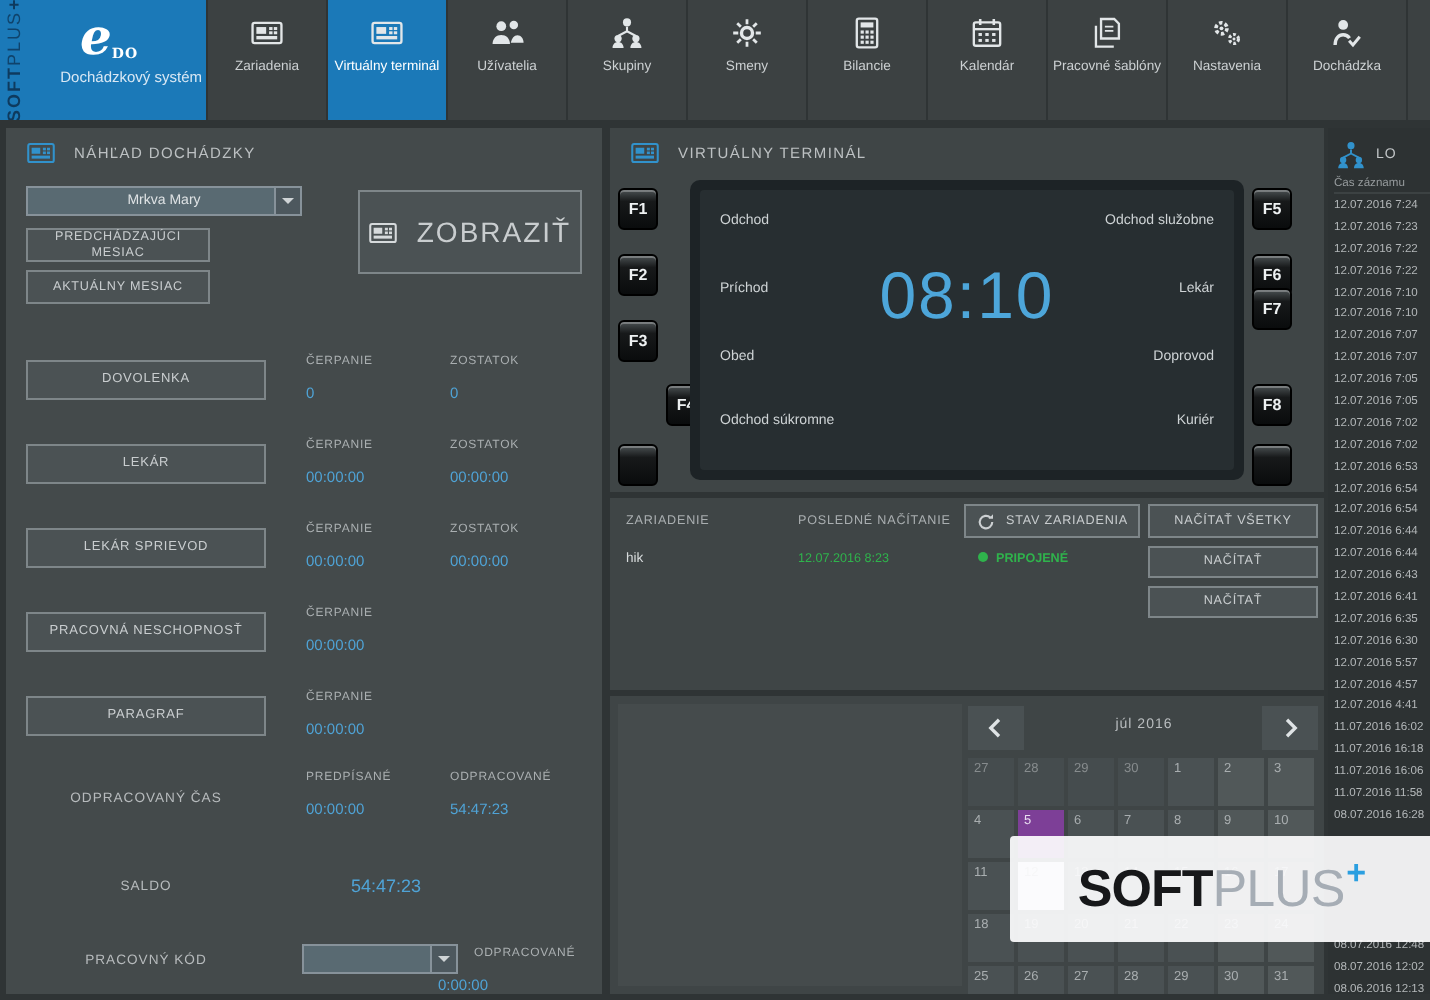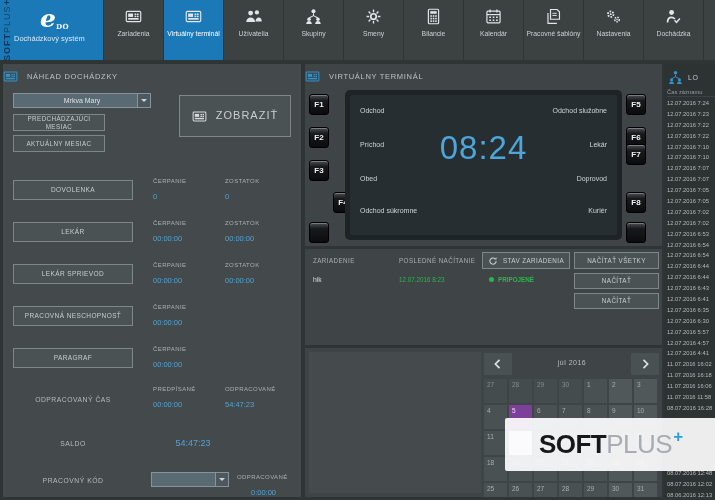--- a/index.html
+++ b/index.html
@@ -11,33 +11,33 @@
 
   
   #topbar{position:absolute;left:0;top:0;width:715px;height:60px;background:#3c4142;display:flex;overflow:hidden}
   .brand{width:103px;flex:none;background:#1b79b8;position:relative}
   .bvert{position:absolute;left:0;top:0;bottom:0;width:14px;display:flex;align-items:center;justify-content:center;
          writing-mode:vertical-rl;transform:rotate(180deg);font-size:9px;letter-spacing:1px;color:#0e3a5e}
   .bv1{font-weight:bold}.bv2{font-weight:normal;opacity:.85}.bv3{font-weight:bold}
   .elogo{position:absolute;left:40px;top:4px;color:#fff;font-size:25px;font-style:italic;font-weight:bold;
          font-family:"DejaVu Serif","Liberation Serif",serif}
   .esub{font-size:7px;font-style:normal;font-weight:bold;vertical-align:-2px;letter-spacing:.5px}
-  .bname{position:absolute;left:14px;right:2px;top:34px;text-align:left;font-size:7.5px;line-height:1.35;color:#d9e8f4}
+  .bname{position:absolute;left:14px;right:2px;top:34px;text-align:right;font-size:7.5px;line-height:1.35;color:#d9e8f4}
   #tabs{display:flex;flex:none}
   .tab{width:60px;flex:none;border-left:1px solid #2f3435;display:flex;flex-direction:column;align-items:center;
        padding-top:8px;gap:5px;background:#3c4142}
   .tab.active{background:#1b79b8}
   .ticon{width:17px;height:17px;color:#e2e6e8}
   .ticon svg{width:17px;height:17px}
   .tab .lbl{font-size:6.8px;line-height:1.3;color:#ccd0d2;text-align:center;padding:0 2px}
   .tab.active .lbl{color:#fff}
 
   
   .panel{position:absolute;overflow:hidden}
-  .phead{position:absolute;left:0;top:0;right:0;height:24px;display:flex;align-items:center;gap:9px;}
+  .phead{position:absolute;left:0;top:0;right:0;height:24px;display:flex;align-items:center;gap:9px;padding-left:10px}
   .picon{width:15px;height:15px;color:#3192cc}
   .picon svg{width:15px;height:15px}
   .ptitle{font-size:7.5px;letter-spacing:.7px;color:#bcc0c2}
   .btn{position:absolute;background:#4b5254;border:1px solid #7e8689;color:#c9cdcf;font-size:6.3px;
        letter-spacing:.4px;display:flex;align-items:center;justify-content:center;text-align:center;line-height:1.2}
   .sel{position:absolute;background:#596a72;border:1px solid #87929a;color:#dfe3e5;font-size:7px;
        display:flex;align-items:center;justify-content:center}
   .car{position:absolute;right:0;top:0;bottom:0;width:13px;border-left:1px solid #87929a;background:#4d585e;
        display:flex;align-items:center;justify-content:center}
   .car::after{content:"";border:3px solid transparent;border-top-color:#cfd4d6;margin-top:3px}
@@ -273,21 +273,21 @@
           </svg>
         </span>
       <span class="ptitle">NÁHĽAD DOCHÁDZKY</span>
     </div>
     <div class="sel" style="left:10px;top:29px;width:138px;height:15px">
       <span>Mrkva Mary</span>
       <span class="car"></span>
     </div>
     <button class="btn" style="left:10px;top:50px;width:92px;height:17px">PREDCHÁDZAJÚCI MESIAC</button>
     <button class="btn" style="left:10px;top:71px;width:92px;height:17px">AKTUÁLNY MESIAC</button>
-    <button class="btn" style="left:176px;top:31px;width:112px;height:42px;gap:9px;font-size:11px;letter-spacing:1px">
+    <button class="btn" style="left:176px;top:31px;width:112px;height:42px;gap:9px;font-size:14px;letter-spacing:1px">
       <span class="picon" style="color:#d6dadc">
           <svg viewBox="0 0 16 16" xmlns="http://www.w3.org/2000/svg">
             <rect x="1.2" y="3.2" width="13.6" height="9.6" rx="1" fill="none" stroke="currentColor" stroke-width="1.1"></rect>
             <rect x="3" y="5.2" width="4.6" height="3.2" fill="currentColor"></rect>
             <rect x="9" y="5.2" width="1.6" height="1.4" fill="currentColor"></rect>
             <rect x="11.2" y="5.2" width="1.6" height="1.4" fill="currentColor"></rect>
             <rect x="9" y="7.2" width="1.6" height="1.4" fill="currentColor"></rect>
             <rect x="11.2" y="7.2" width="1.6" height="1.4" fill="currentColor"></rect>
             <rect x="3" y="9.4" width="9.8" height="1.6" fill="currentColor"></rect>
           </svg>
@@ -337,21 +337,21 @@
 
     <div class="biglbl" style="left:10px;top:376px;width:120px">SALDO</div>
     <div class="cval" style="left:150px;top:374px;width:80px;text-align:center;font-size:9px">54:47:23</div>
 
     <div class="biglbl" style="left:10px;top:413px;width:120px">PRACOVNÝ KÓD</div>
     <div class="sel" style="left:148px;top:408px;width:78px;height:15px">
       <span></span>
       <span class="car"></span>
     </div>
     <div class="clab" style="left:234px;top:410px">ODPRACOVANÉ</div>
-    <div class="cval" style="left:248px;top:424px">0:00:00</div>
+    <div class="cval" style="left:216px;top:424px">0:00:00</div>
   </section>
 
   <section id="termpanel" class="panel">
     <div class="phead">
       <span class="picon">
           <svg viewBox="0 0 16 16" xmlns="http://www.w3.org/2000/svg">
             <rect x="1.2" y="3.2" width="13.6" height="9.6" rx="1" fill="none" stroke="currentColor" stroke-width="1.1"></rect>
             <rect x="3" y="5.2" width="4.6" height="3.2" fill="currentColor"></rect>
             <rect x="9" y="5.2" width="1.6" height="1.4" fill="currentColor"></rect>
             <rect x="11.2" y="5.2" width="1.6" height="1.4" fill="currentColor"></rect>
@@ -371,21 +371,21 @@
       </div>
     <div id="keysR">
         <button class="fkey" style="left: 321px; top: 30px;">F5</button>
         <button class="fkey" style="left: 321px; top: 63px;">F6</button>
         <button class="fkey" style="left: 321px; top: 80px;">F7</button>
         <button class="fkey" style="left: 321px; top: 128px;">F8</button>
         <button class="fkey" style="left: 321px; top: 158px;"></button>
       </div>
     <div class="tscreen">
       <div class="tinner" id="tinner">
-        <div id="clock">08:24</div>
+        <div id="clock">08:10</div>
       <div class="slab l" style="top: 12px;">Odchod</div>
           <div class="slab l" style="top: 46px;">Príchod</div>
           <div class="slab l" style="top: 80px;">Obed</div>
           <div class="slab l" style="top: 112px;">Odchod súkromne</div>
           <div class="slab r" style="top: 12px;">Odchod služobne</div>
           <div class="slab r" style="top: 46px;">Lekár</div>
           <div class="slab r" style="top: 80px;">Doprovod</div>
           <div class="slab r" style="top: 112px;">Kuriér</div>
         </div>
     </div>

